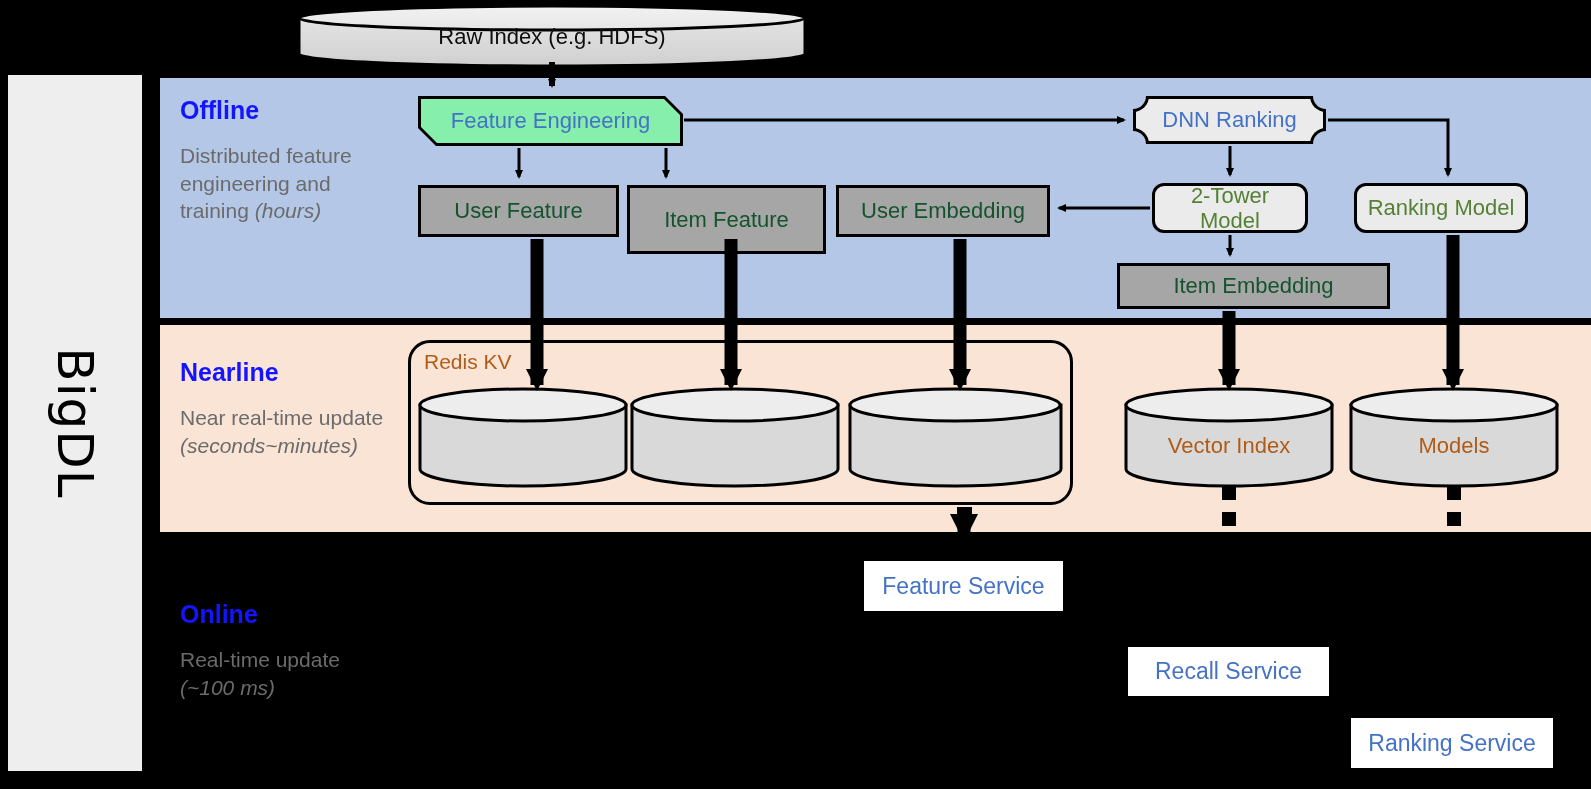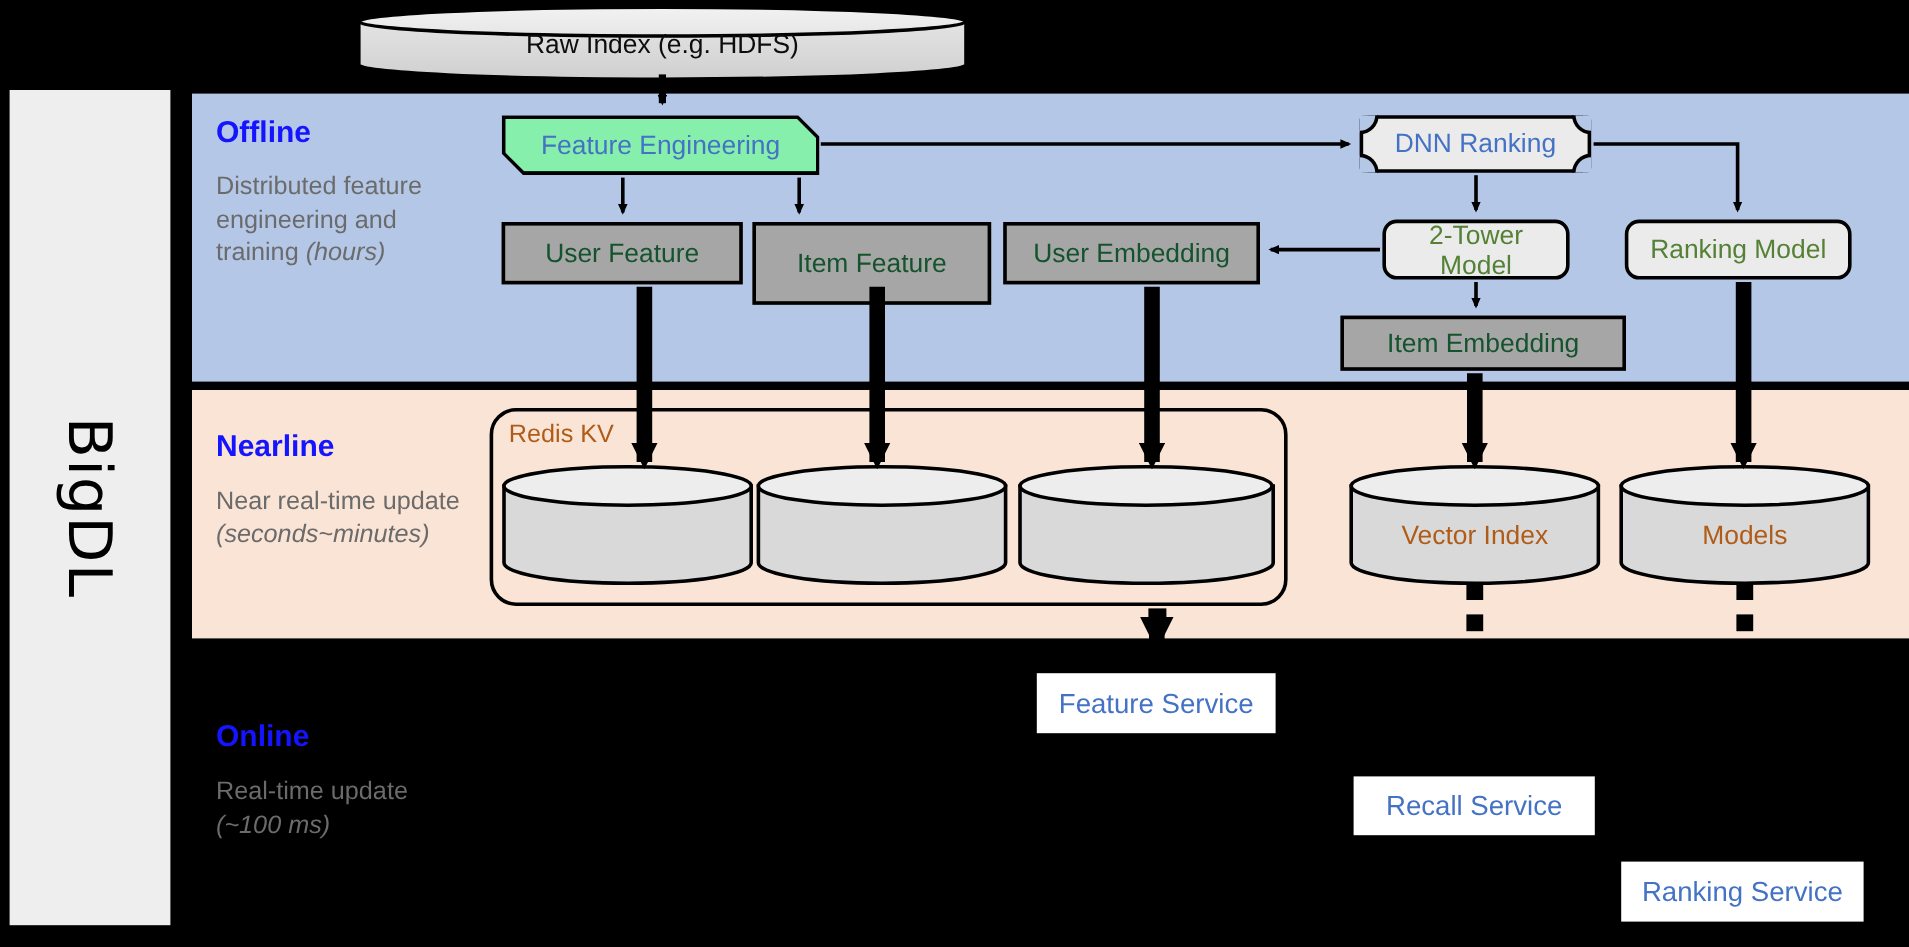--- a/index.html
+++ b/index.html
@@ -214,25 +214,25 @@
   <div class="abs node node-gray" style="left:627px; top:185px; width:199px; height:69px;">
       <span>Item Feature</span>
     </div>
   <div class="abs node node-gray" style="left:836px; top:185px; width:214px; height:52px;">
       <span>User Embedding</span>
     </div>
 
   <div class="abs node node-light node-green rounded" style="left:1152px; top:183px; width:156px; height:50px;">
       <span>2-Tower Model</span>
     </div>
-  <div class="abs node node-light node-green rounded" style="left:1354px; top:183px; width:189px; height:50px;">
+  <div class="abs node node-light node-green rounded" style="left:1354px; top:183px; width:174px; height:50px;">
       <span>Ranking Model</span>
     </div>
 
-  <div class="abs node node-gray" style="left:1117px; top:263px; width:238px; height:46px;">
+  <div class="abs node node-gray" style="left:1117px; top:263px; width:273px; height:46px;">
       <span>Item Embedding</span>
     </div>
 
   <div class="abs band-title" style="left:180px; top:358px;">Nearline</div>
   <div class="abs band-sub" style="left:180px; top:404px; width:225px;"><span>Near real-time update </span><i>(seconds~minutes)</i></div>
 
   <div class="abs" id="redis-group"></div>
   <div class="abs" id="redis-label">Redis KV</div>
 
   <div class="cyl" style="left:418px; top:387px;">

